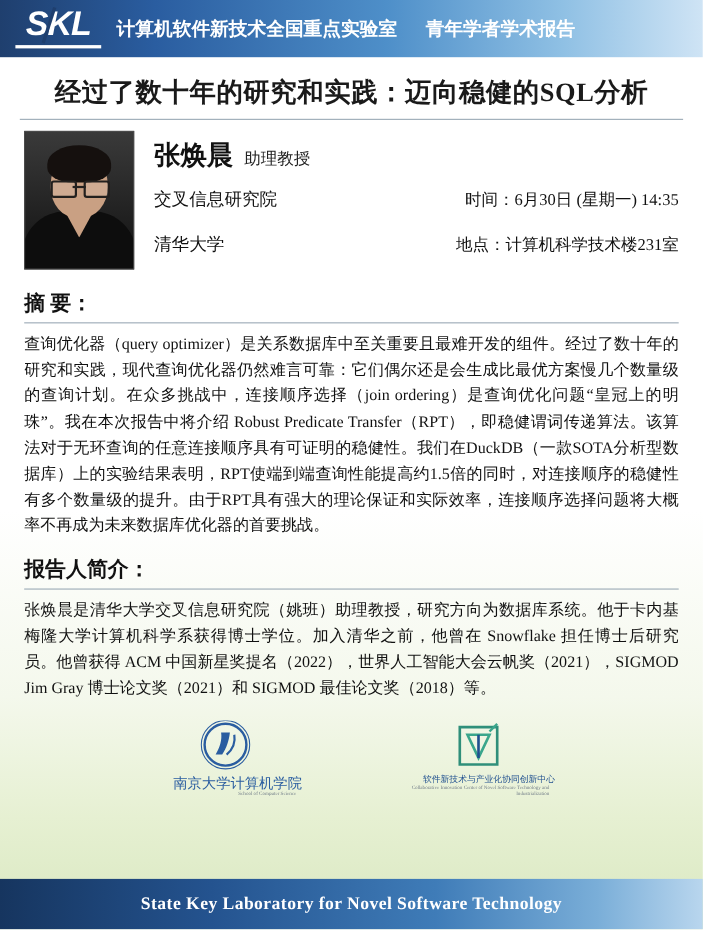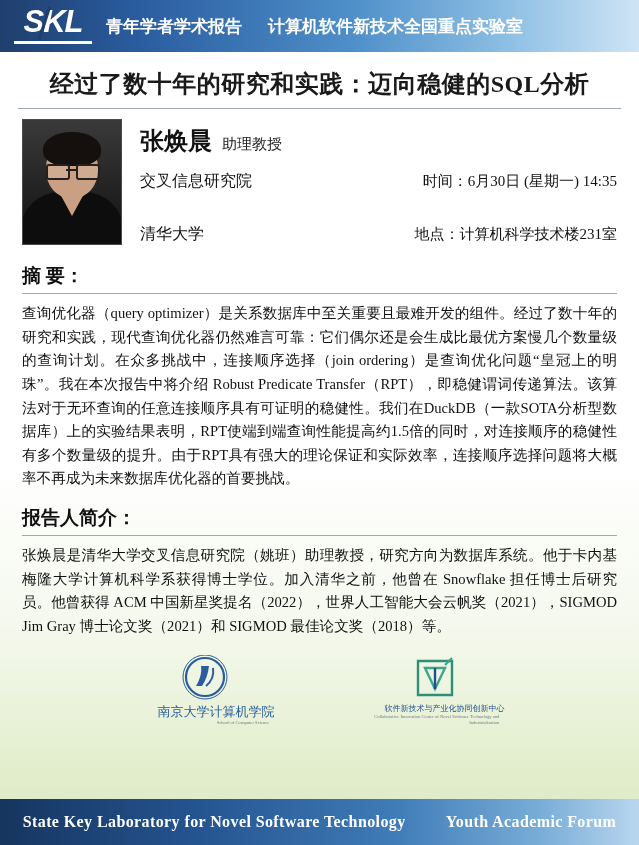--- a/index.html
+++ b/index.html
@@ -201,21 +201,21 @@
   }
   .aff {
     font-size: 16px;
     color: #111;
   }
   .meta {
     font-size: 15px;
     color: #111;
     white-space: nowrap;
   }
-  .aff-row.second { margin-top: 32px; }
+  .aff-row.second { margin-top: 20px; }
 
   
   .section {
     padding: 0 22px;
     box-sizing: border-box;
   }
   .section-head {
     font-size: 19px;
     font-weight: bold;
     color: #111;
@@ -288,22 +288,22 @@
 
 <div class="poster">
 
   <div class="header">
     <div class="logo">
       <span class="skl">SKL</span>
       <div class="slash"></div>
       <div class="bar"></div>
     </div>
     <div class="header-titles">
+      <span>计算机软件新技术全国重点实验室</span>
       <span>青年学者学术报告</span>
-      <span>计算机软件新技术全国重点实验室</span>
     </div>
   </div>
 
   <div class="main-title">经过了数十年的研究和实践：迈向稳健的SQL分析</div>
   <div class="title-rule"></div>
 
   <div class="speaker">
     <div class="photo">
       <div class="bg"></div>
       <div class="body"></div>
@@ -364,16 +364,15 @@
           <path d="M33 10 L40 3" stroke="#3aa68c" stroke-width="2.2"></path>
         </svg>
       </div>
       <div class="l1">软件新技术与产业化协同创新中心</div>
       <div class="l2">Collaborative Innovation Center of Novel Software Technology and Industrialization</div>
     </div>
   </div>
 
   <div class="footer-bar">
     <span>State Key Laboratory for Novel Software Technology</span>
-    <span>Youth  Academic Forum</span>
   </div>
 
 </div>
 
 </body></html>

